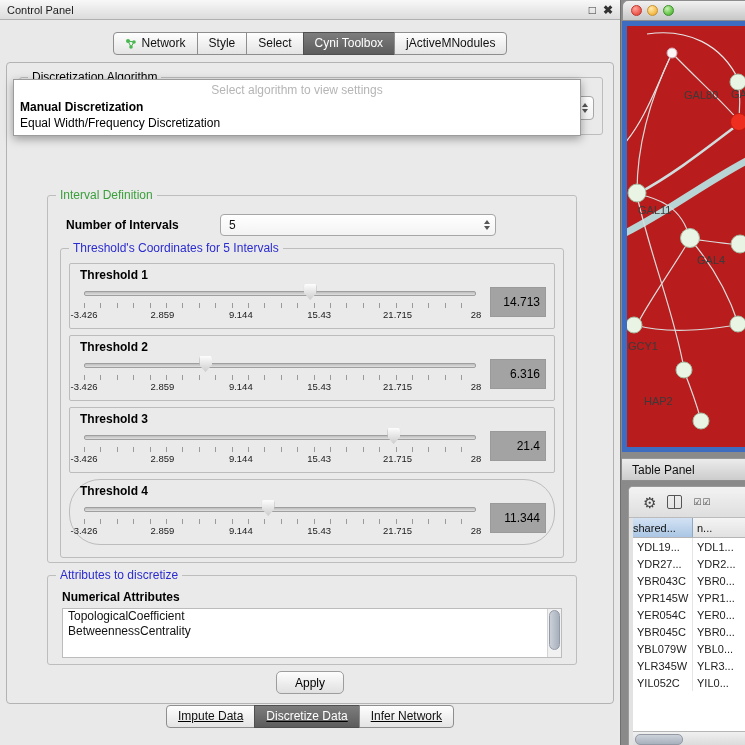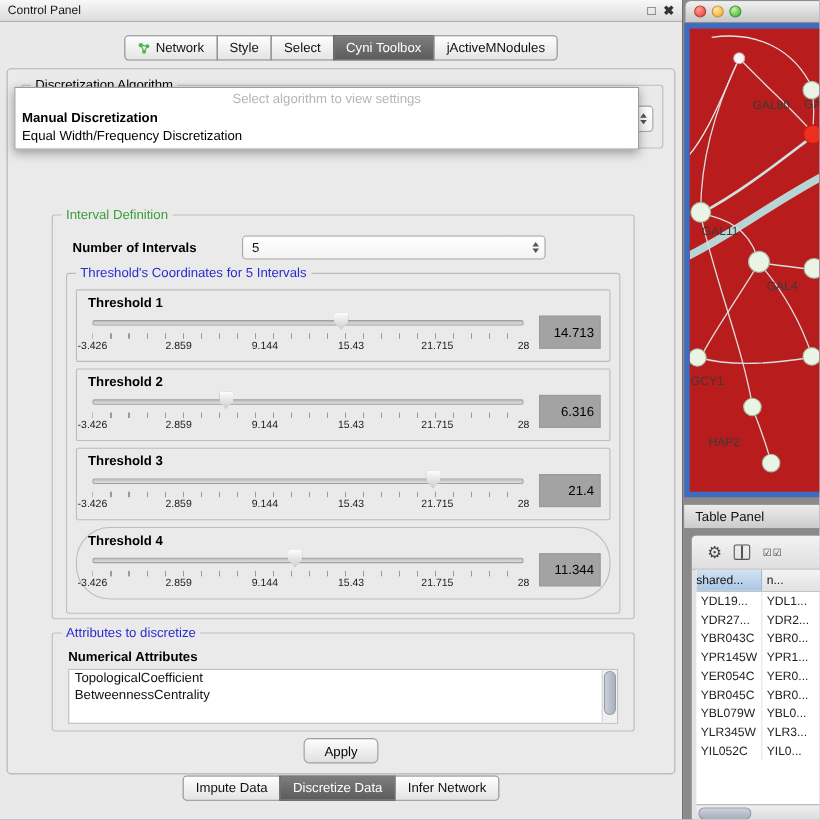--- a/index.html
+++ b/index.html
@@ -11,21 +11,21 @@
   }
   
   .control-panel{position:absolute;left:0;top:0;width:620px;height:745px;background:#e9e9e9;border-right:1px solid #6f6f6f;}
   .cp-titlebar{height:19px;background:linear-gradient(#f8f8f8,#dcdcdc);border-bottom:1px solid #b0b0b0;display:flex;align-items:center;justify-content:space-between;padding:0 7px;font-size:11px;color:#1a1a1a;}
   .cp-title{font-size:11px;color:#1a1a1a;}
   .cp-winbtns{display:flex;gap:7px;align-items:center;}
   .cp-winbtns span{font-size:12px;color:#333;line-height:12px;cursor:default;}
 
   .top-tabs,.bottom-tabs{position:absolute;left:0;width:620px;display:flex;justify-content:center;}
   .top-tabs{top:32px;}
-  .bottom-tabs{top:705px;}
+  .bottom-tabs{top:705px;text-decoration:underline;}
   .tab{border:1px solid #8e8e8e;background:linear-gradient(#fefefe,#e4e4e4);padding:3px 11px;font-size:12px;color:#111;margin-left:-1px;display:flex;align-items:center;gap:5px;height:15px;line-height:15px;cursor:default;}
   .tab:first-child{border-radius:4px 0 0 4px;margin-left:0;}
   .tab:last-child{border-radius:0 4px 4px 0;}
   .tab.selected{background:linear-gradient(#7d7d7d,#5c5c5c);color:#fff;border-color:#4f4f4f;}
 
   .main-panel{position:absolute;left:6px;top:62px;width:606px;height:640px;border:1px solid #b3b3b3;border-radius:4px;background:#eaeaea;}
 
   .group{position:absolute;border:1px solid #bdbdbd;border-radius:3px;}
   .group-label{position:absolute;top:-8px;left:8px;background:#eaeaea;padding:0 4px;font-size:12px;color:#000;white-space:nowrap;}
   .group-label.green{color:#3ba03b;}

